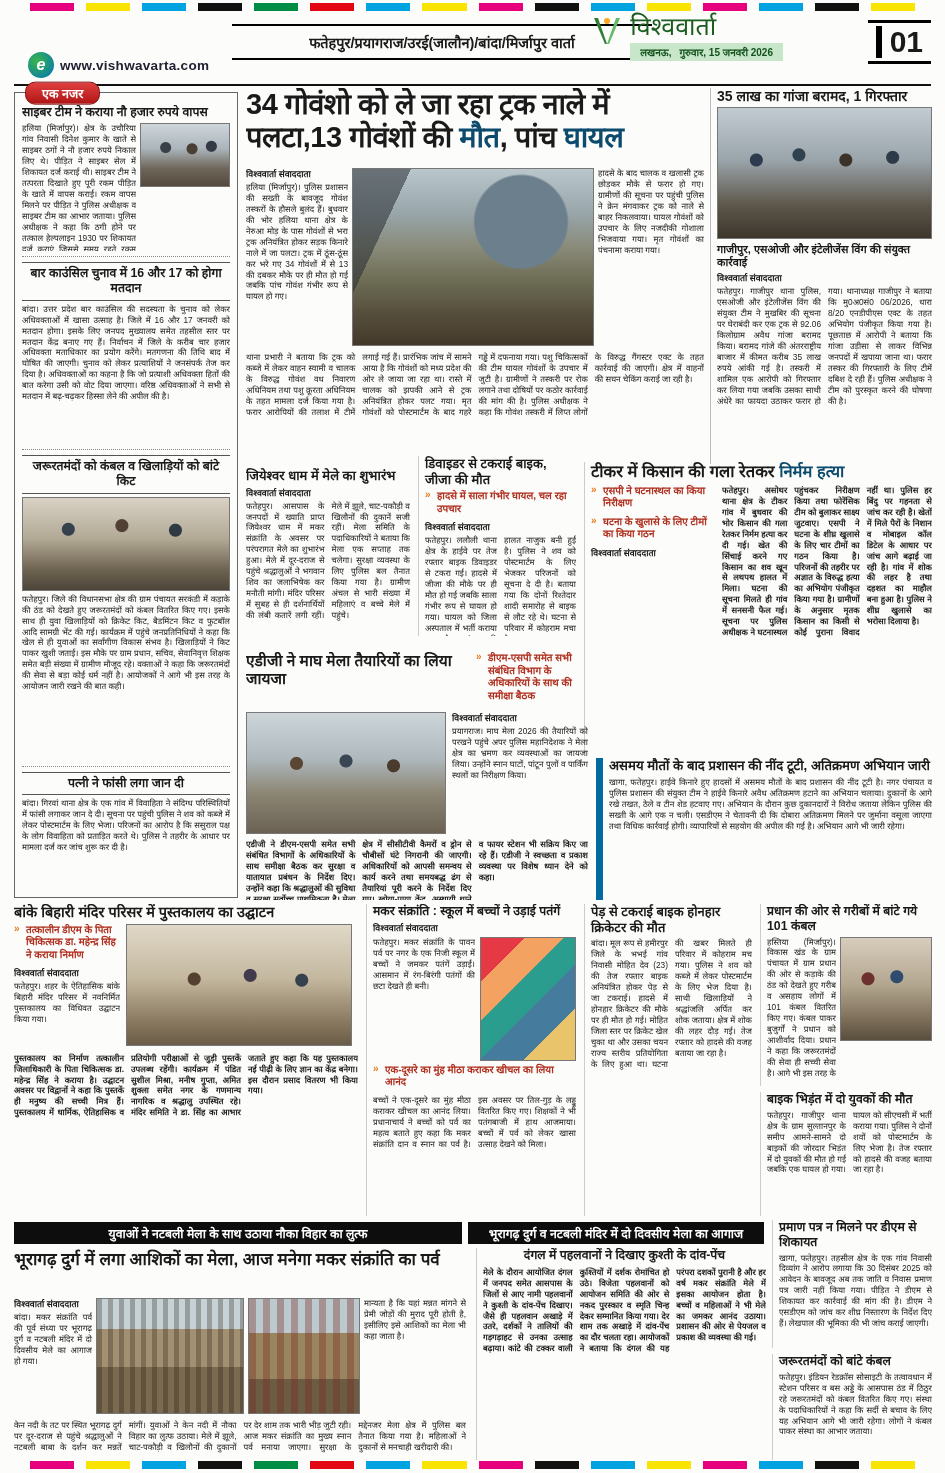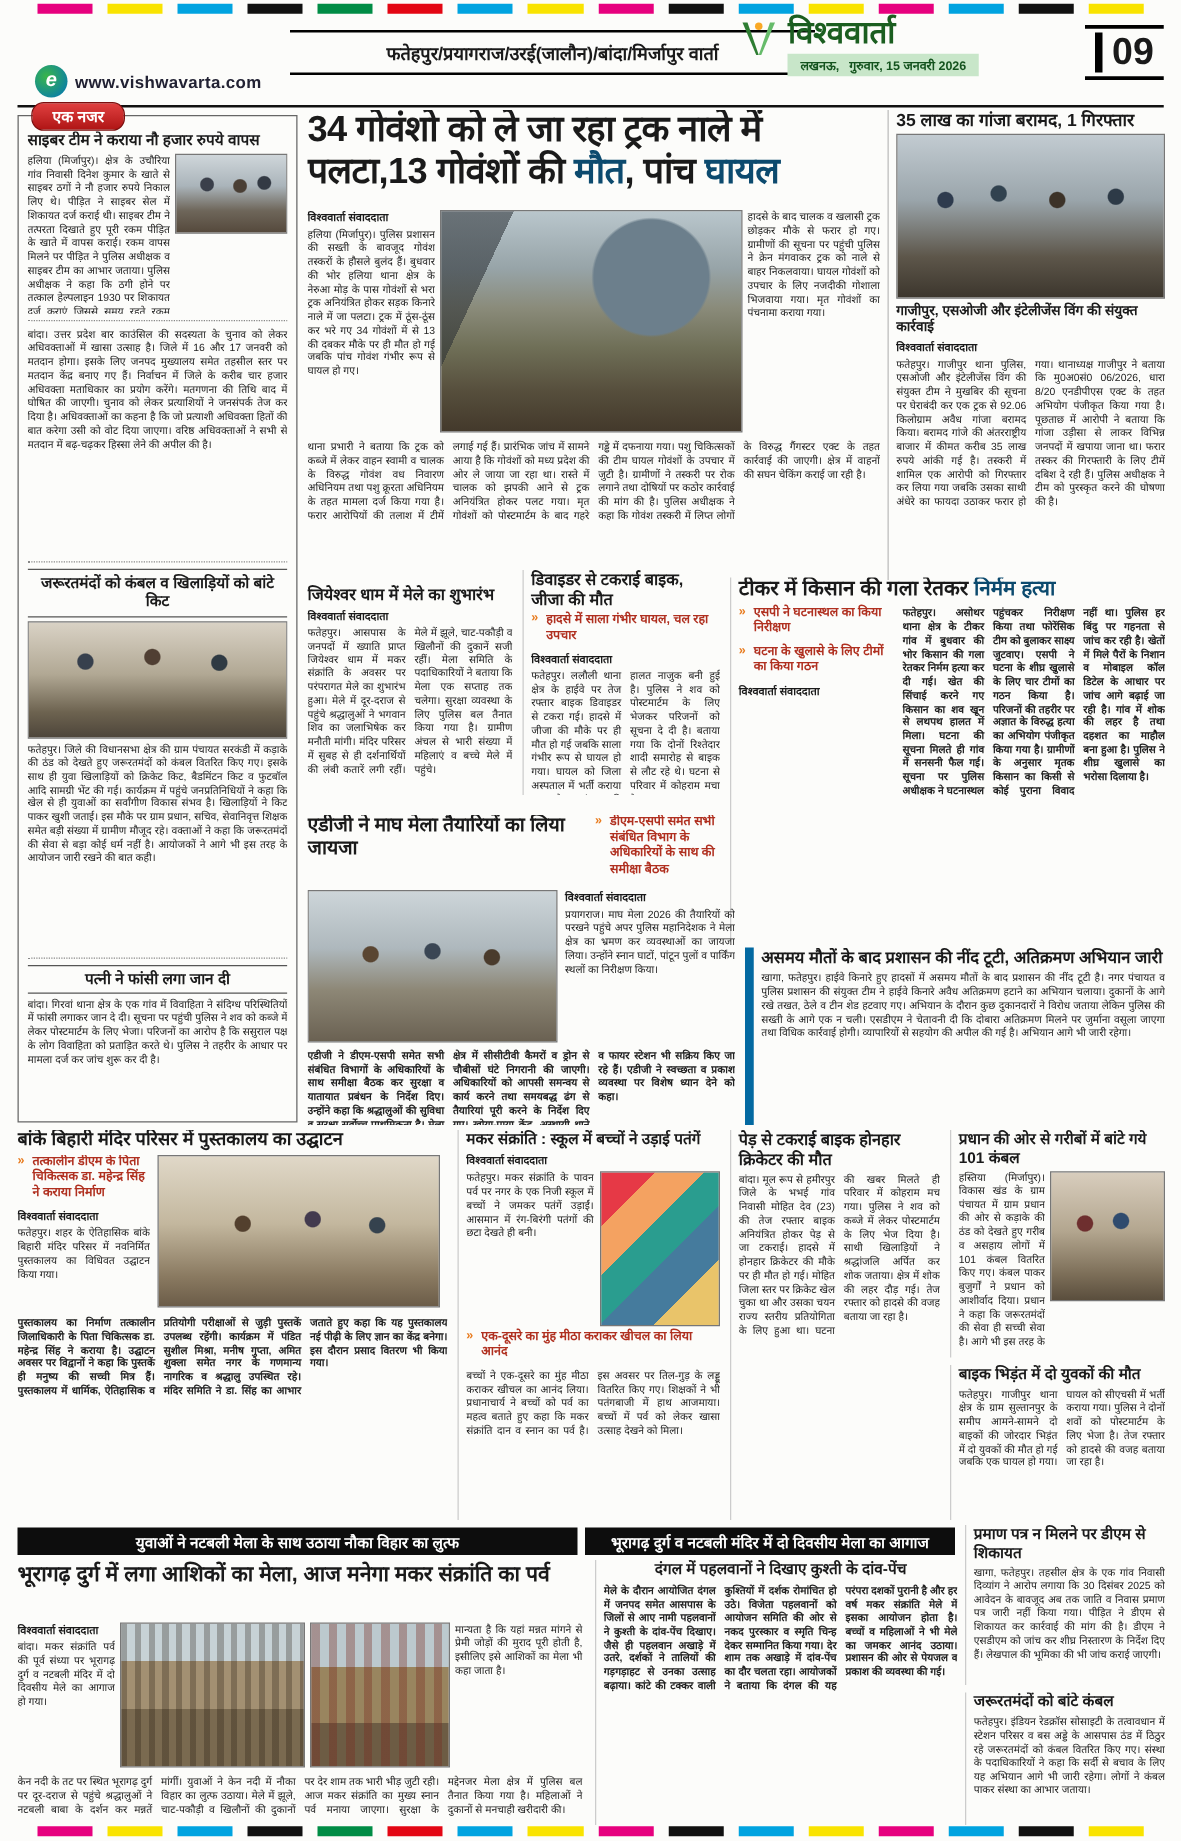--- a/index.html
+++ b/index.html
@@ -20,21 +20,21 @@
             background:radial-gradient(circle at 35% 35%, #39b54a, #0072bc);
             color:#fff; font-weight:bold; font-style:italic; font-size:16px;
             align-items:center; justify-content:center; }
   .site { font-size:13.5px; font-weight:bold; color:#223; letter-spacing:.3px; }
   .region-box { position:absolute; left:218px; top:10px; width:420px;
                 border-top:2.5px solid #000; border-bottom:2.5px solid #000;
                 font-size:14.5px; font-weight:bold; text-align:center; padding:6px 4px; }
   .mast { position:absolute; right:148px; top:0; display:flex; gap:6px; align-items:flex-start; }
   .mast-right { display:flex; flex-direction:column; align-items:flex-start; }
   .paper-name { font-family:"Liberation Serif","DejaVu Serif",serif;
-                font-size:25px; font-weight:bold; color:#1b5e20; line-height:1; }
+                font-size:25px; font-weight:normal; color:#1b5e20; line-height:1; }
   .date-strip { margin-top:4px; background:#c8e6c9; color:#14531e; font-weight:bold;
                 font-size:10px; padding:2px 10px; display:flex; gap:8px; white-space:nowrap; }
   .pageno { position:absolute; right:0; top:6px; display:flex; align-items:center;
             border-top:3px solid #000; border-bottom:3px solid #000; padding:3px 8px; }
   .pn-bar { width:6px; height:32px; background:#000; margin-right:8px; }
   .pn { font-size:30px; font-weight:bold; line-height:1; }
   .header-rule { position:absolute; left:14px; right:14px; top:84px; border-top:2.5px solid #111; }
 
   
   .sec { position:absolute; overflow:hidden; }
@@ -223,34 +223,35 @@
       <div class="mast-right">
         <div class="paper-name">विश्ववार्ता</div>
         <div class="date-strip">
           <span>लखनऊ,</span>
           <span>गुरुवार, 15 जनवरी 2026</span>
         </div>
       </div>
     </div>
     <div class="pageno">
       <span class="pn-bar"></span>
-      <span class="pn">09</span>
+      <span class="pn">01</span>
     </div>
   </header>
   <div class="header-rule"></div>
 
   <aside class="sec" id="rail">
     <div class="najar-tab">एक नजर</div>
     <div class="rail-inner">
       <article class="rail-art ra-cyber">
         <h3 class="rail-h1">साइबर टीम ने कराया नौ हजार रुपये वापस</h3>
         <div class="photo ph-cyber"></div>
         <p class="body-txt">हलिया (मिर्जापुर)। क्षेत्र के उचौरिया गांव निवासी दिनेश कुमार के खाते से साइबर ठगों ने नौ हजार रुपये निकाल लिए थे। पीड़ित ने साइबर सेल में शिकायत दर्ज कराई थी। साइबर टीम ने तत्परता दिखाते हुए पूरी रकम पीड़ित के खाते में वापस कराई। रकम वापस मिलने पर पीड़ित ने पुलिस अधीक्षक व साइबर टीम का आभार जताया। पुलिस अधीक्षक ने कहा कि ठगी होने पर तत्काल हेल्पलाइन 1930 पर शिकायत दर्ज कराएं जिससे समय रहते रकम वापस कराई जा सके।</p>
       </article>
       <article class="rail-art ra-bar">
+        <h3 class="rail-hr">बार काउंसिल चुनाव में 16 और 17 को होगा मतदान</h3>
         <p class="body-txt">बांदा। उत्तर प्रदेश बार काउंसिल की सदस्यता के चुनाव को लेकर अधिवक्ताओं में खासा उत्साह है। जिले में 16 और 17 जनवरी को मतदान होगा। इसके लिए जनपद मुख्यालय समेत तहसील स्तर पर मतदान केंद्र बनाए गए हैं। निर्वाचन में जिले के करीब चार हजार अधिवक्ता मताधिकार का प्रयोग करेंगे। मतगणना की तिथि बाद में घोषित की जाएगी। चुनाव को लेकर प्रत्याशियों ने जनसंपर्क तेज कर दिया है। अधिवक्ताओं का कहना है कि जो प्रत्याशी अधिवक्ता हितों की बात करेगा उसी को वोट दिया जाएगा। वरिष्ठ अधिवक्ताओं ने सभी से मतदान में बढ़-चढ़कर हिस्सा लेने की अपील की है।</p>
       </article>
       <article class="rail-art ra-kambal">
         <h3 class="rail-hr">जरूरतमंदों को कंबल व खिलाड़ियों को बांटे किट</h3>
         <div class="photo ph-kit"></div>
         <p class="body-txt">फतेहपुर। जिले की विधानसभा क्षेत्र की ग्राम पंचायत सरकंडी में कड़ाके की ठंड को देखते हुए जरूरतमंदों को कंबल वितरित किए गए। इसके साथ ही युवा खिलाड़ियों को क्रिकेट किट, बैडमिंटन किट व फुटबॉल आदि सामग्री भेंट की गई। कार्यक्रम में पहुंचे जनप्रतिनिधियों ने कहा कि खेल से ही युवाओं का सर्वांगीण विकास संभव है। खिलाड़ियों ने किट पाकर खुशी जताई। इस मौके पर ग्राम प्रधान, सचिव, सेवानिवृत्त शिक्षक समेत बड़ी संख्या में ग्रामीण मौजूद रहे। वक्ताओं ने कहा कि जरूरतमंदों की सेवा से बड़ा कोई धर्म नहीं है। आयोजकों ने आगे भी इस तरह के आयोजन जारी रखने की बात कही।</p>
       </article>
       <article class="rail-art ra-fansi">
         <h3 class="rail-hr">पत्नी ने फांसी लगा जान दी</h3>
         <p class="body-txt">बांदा। गिरवां थाना क्षेत्र के एक गांव में विवाहिता ने संदिग्ध परिस्थितियों में फांसी लगाकर जान दे दी। सूचना पर पहुंची पुलिस ने शव को कब्जे में लेकर पोस्टमार्टम के लिए भेजा। परिजनों का आरोप है कि ससुराल पक्ष के लोग विवाहिता को प्रताड़ित करते थे। पुलिस ने तहरीर के आधार पर मामला दर्ज कर जांच शुरू कर दी है।</p>

